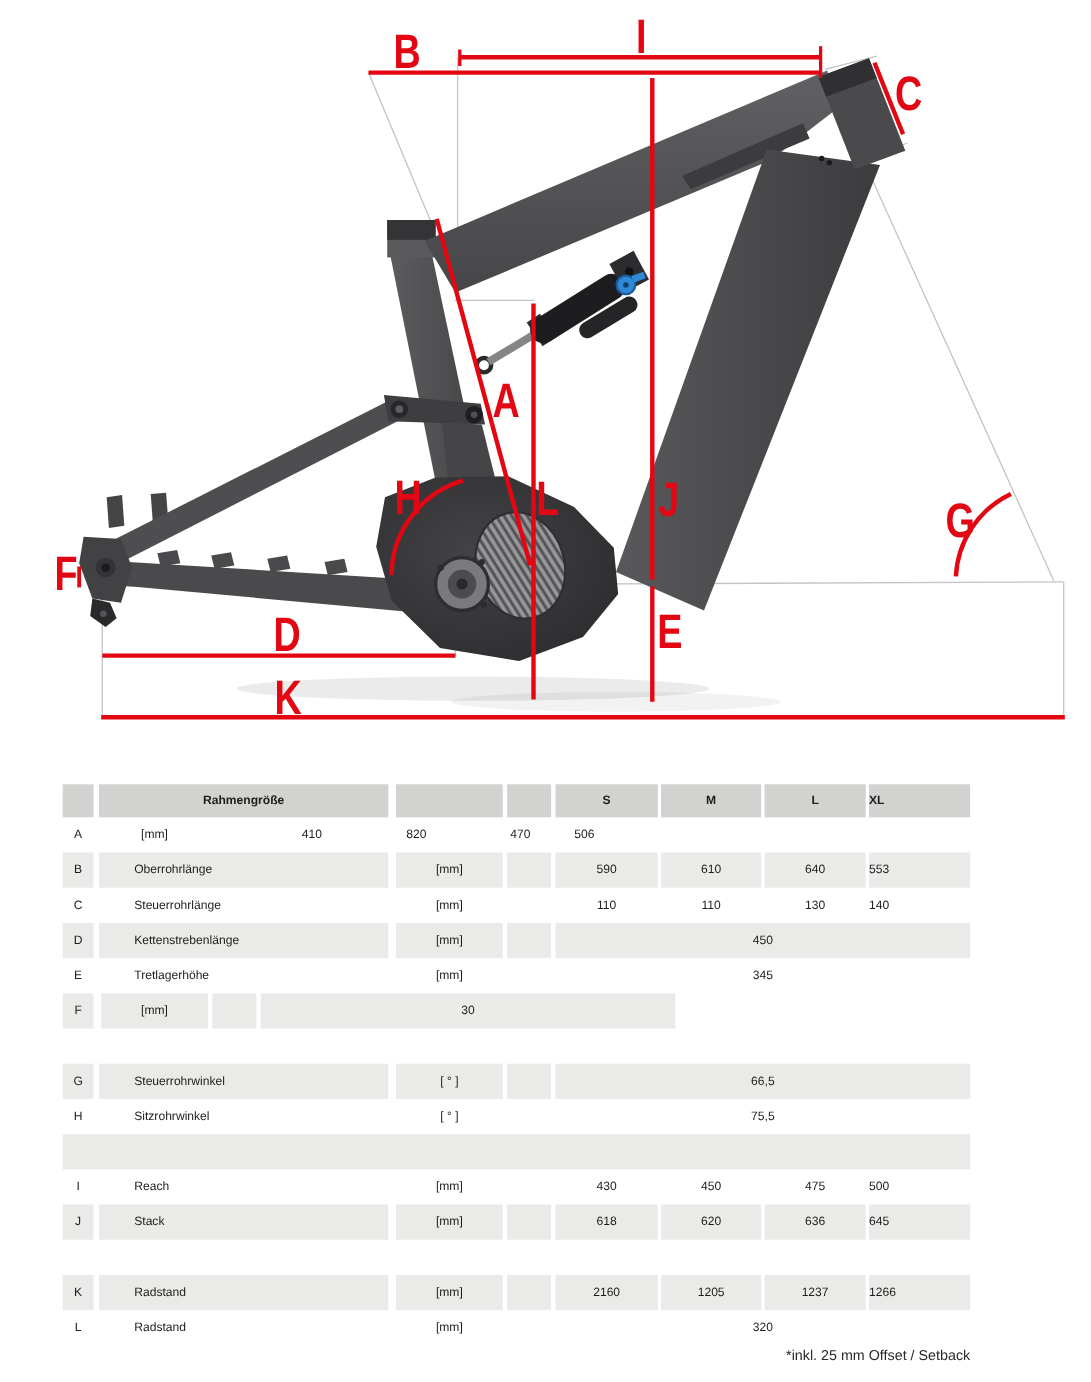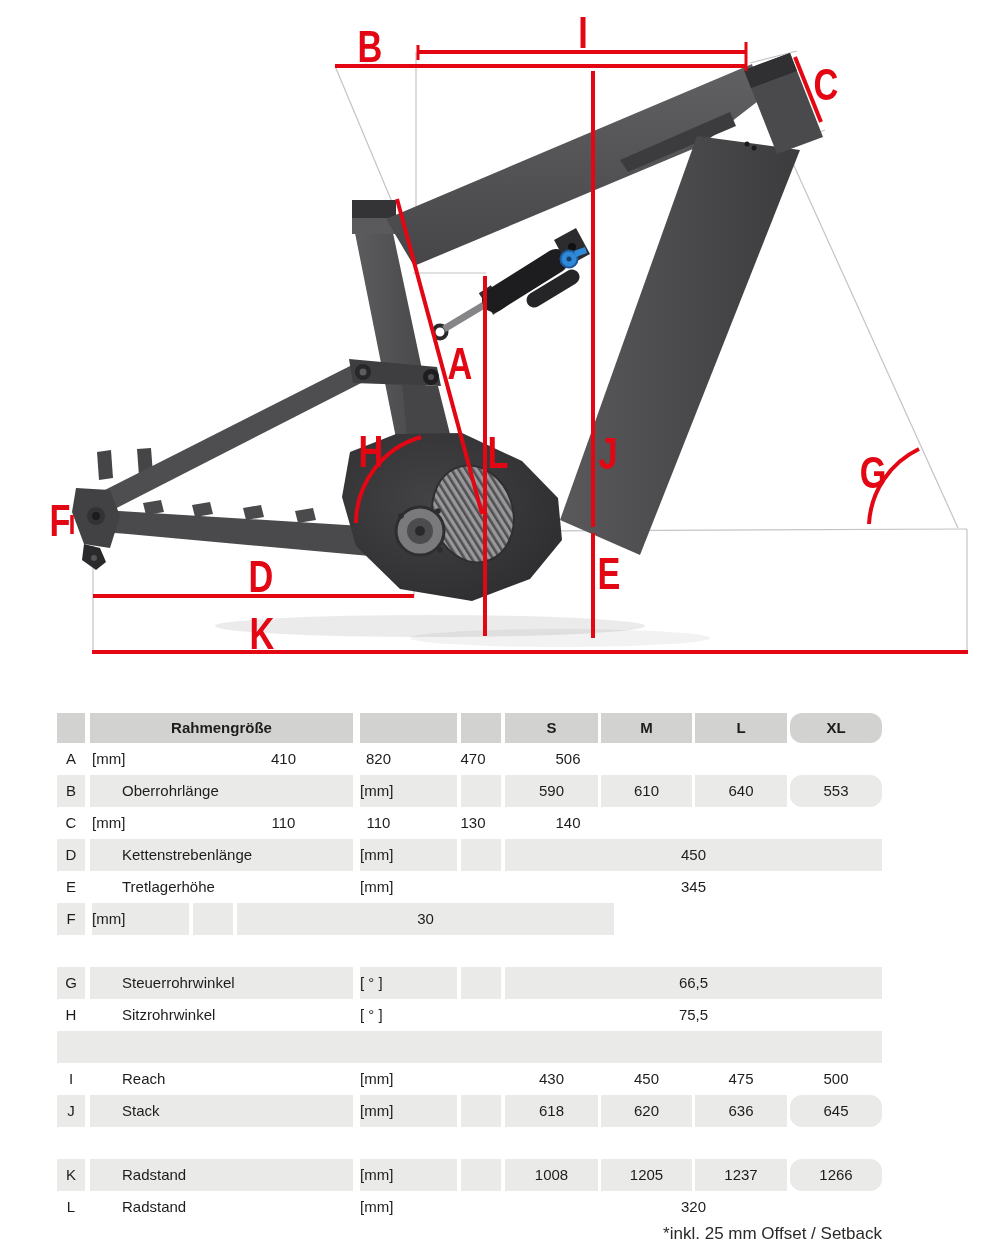--- a/index.html
+++ b/index.html
@@ -1,39 +1,39 @@
 <!DOCTYPE html>
 <html><head>
 <meta charset="utf-8">
 <style>
   html,body{margin:0;padding:0;background:#ffffff;}
   #stage{position:relative;width:992px;height:1256px;background:#fff;overflow:hidden;
          font-family:"Liberation Sans",sans-serif;color:#1d1d1b;}
   #diagram{position:absolute;left:0;top:0;}
   .dim-label{font-family:"Liberation Sans",sans-serif;font-weight:700;font-size:44px;}
   #geo-table{position:absolute;left:57px;top:713px;width:825px;}
-  .trow{display:flex;height:32px;line-height:32px;font-size:15px;}
+  .trow{display:flex;height:32px;line-height:32px;font-size:11px;}
   .trow.hdr{height:30px;line-height:30px;font-weight:700;}
   .cell{box-sizing:border-box;white-space:nowrap;overflow:visible;}
   .c0{width:28px;text-align:center;}
   .c1{width:263px;margin-left:5px;padding-left:32px;text-align:left;}
   .c1.ctr{padding-left:0;text-align:center;}
-  .c2{width:97px;margin-left:7px;}
+  .c2{width:97px;margin-left:7px;text-align:center;}
   .c3{width:40px;margin-left:4px;}
   .c4{width:93px;margin-left:4px;text-align:center;}
   .c5{width:91px;margin-left:3px;text-align:center;}
   .c6{width:92px;margin-left:3px;text-align:center;}
-  .c7{width:92px;margin-left:3px;text-align:center;border-radius:12px;}
+  .c7{width:92px;margin-left:3px;}
   .cm{width:377px;margin-left:4px;text-align:center;}
   .g .cell{background:#eaeae8;}
   .hdr .cell{background:#d2d2d0;}
   .spacer{height:32px;}
   .spacer.g2{background:#eaeae8;}
   #footnote{position:absolute;left:57px;top:1224px;width:825px;text-align:right;
-            font-size:17px;color:#2a2a28;}
+            font-size:13px;color:#2a2a28;}
 </style>
 </head>
 <body>
 
 <div id="stage">
 
   <svg id="diagram" width="992" height="700" viewBox="0 0 992 700">
     <defs>
       <linearGradient id="gTT" x1="0" y1="0" x2="0" y2="1">
         <stop offset="0" stop-color="#616164"></stop>
@@ -190,20 +190,21 @@
         <div class="cell c1">Oberrohrlänge</div>
         <div class="cell c2">[mm]</div>
         <div class="cell c3"></div>
         <div class="cell c4">590</div>
         <div class="cell c5">610</div>
         <div class="cell c6">640</div>
         <div class="cell c7">553</div>
       </div>
       <div class="trow">
         <div class="cell c0">C</div>
+        <div class="cell c1">Steuerrohrlänge</div>
         <div class="cell c2">[mm]</div>
         <div class="cell c3"></div>
         <div class="cell c4">110</div>
         <div class="cell c5">110</div>
         <div class="cell c6">130</div>
         <div class="cell c7">140</div>
       </div>
       <div class="trow g">
         <div class="cell c0">D</div>
         <div class="cell c1">Kettenstrebenlänge</div>
@@ -259,21 +260,21 @@
         <div class="cell c5">620</div>
         <div class="cell c6">636</div>
         <div class="cell c7">645</div>
       </div>
       <div class="spacer"></div>
       <div class="trow g">
         <div class="cell c0">K</div>
         <div class="cell c1">Radstand</div>
         <div class="cell c2">[mm]</div>
         <div class="cell c3"></div>
-        <div class="cell c4">1008</div>
+        <div class="cell c4">2160</div>
         <div class="cell c5">1205</div>
         <div class="cell c6">1237</div>
         <div class="cell c7">1266</div>
       </div>
       <div class="trow">
         <div class="cell c0">L</div>
         <div class="cell c1">Radstand</div>
         <div class="cell c2">[mm]</div>
         <div class="cell c3"></div>
         <div class="cell cm">320</div>

